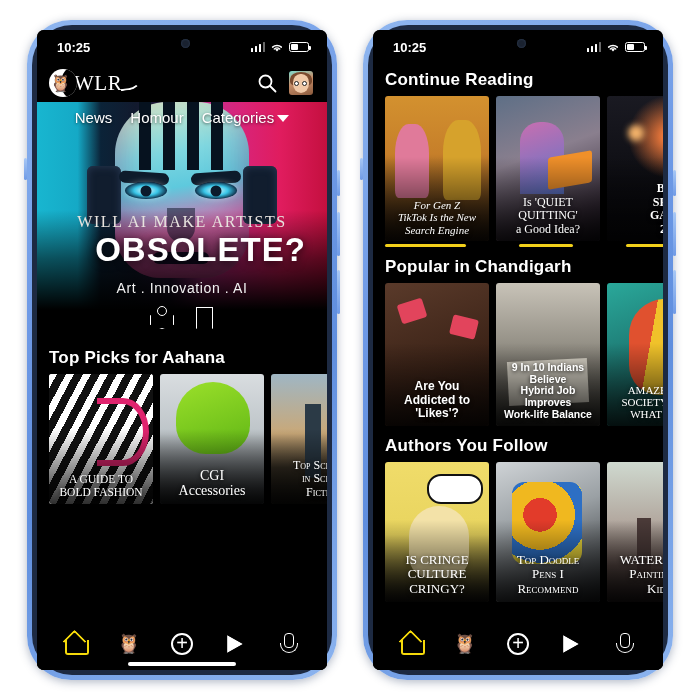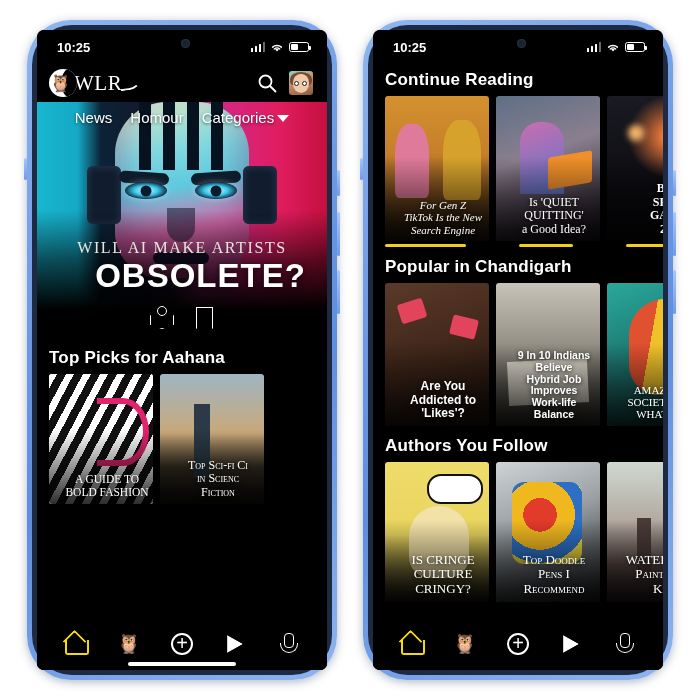--- a/index.html
+++ b/index.html
@@ -235,21 +235,21 @@
   .sec-title {
     color:#fff; font-size:17px; font-weight:bold;
     padding:2px 0 6px 12px; letter-spacing:.2px;
   }
   .rail { display:flex; gap:7px; padding-left:12px; overflow:hidden; }
   .card {
     position:relative; flex:0 0 auto; border-radius:3px; overflow:hidden;
     cursor:pointer;
   }
   .card .cap {
-    position:absolute; left:12px; right:0; bottom:0; color:#fff;
+    position:absolute; left:0; right:0; bottom:0; color:#fff;
     text-align:center; padding:0 4px 5px;
     text-shadow:0 1px 4px rgba(0,0,0,.95);
     line-height:1.12;
   }
   .card .shade {
     position:absolute; left:0; right:0; bottom:0; height:58%;
     background:linear-gradient(180deg, rgba(0,0,0,0), rgba(0,0,0,.82));
   }
   .prog {
     height:2.5px; background:#f2d01a; margin-top:3px; border-radius:2px;
@@ -445,35 +445,42 @@
               <div class="fa-brow r"></div>
               <div class="fa-eye l"></div>
               <div class="fa-eye r"></div>
               <div class="fa-nose"></div>
               <div class="fa-mouth"></div>
             </div>
             <div class="hero-fade"></div>
             <div class="hero-copy">
               <div class="h-kicker">WILL AI MAKE ARTISTS</div>
               <div class="h-title">OBSOLETE?</div>
+              <div class="h-tags">Art . Innovation . AI</div>
               <div class="h-actions">
                 <span class="ico-btn ico-read"></span>
                 <span class="ico-btn ico-bm"></span>
               </div>
             </div>
           </div>
 
           <div class="section tp">
             <div class="sec-title">Top Picks for Aahana</div>
             <div class="rail">
               <div class="card">
                 <div class="art a-fashion"></div>
                 <div class="shade"></div>
                 <div class="cap" style="white-space:pre-line">A GUIDE TO
 BOLD FASHION</div>
+              </div>
+              <div class="card">
+                <div class="art a-cgi"></div>
+                <div class="shade"></div>
+                <div class="cap" style="white-space:pre-line;font-size:14px">CGI
+Accessories</div>
               </div>
               <div class="card">
                 <div class="art a-city"></div>
                 <div class="shade"></div>
                 <div class="cap" style="white-space:pre-line;font-variant:small-caps;font-size:12px">Top Sci-fi Ci
 in Scienc
 Fiction</div>
               </div>
             </div>
           </div>

